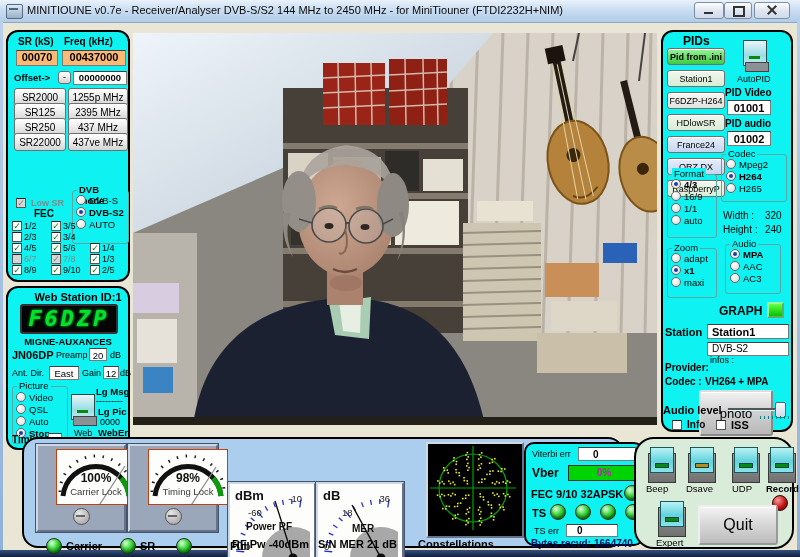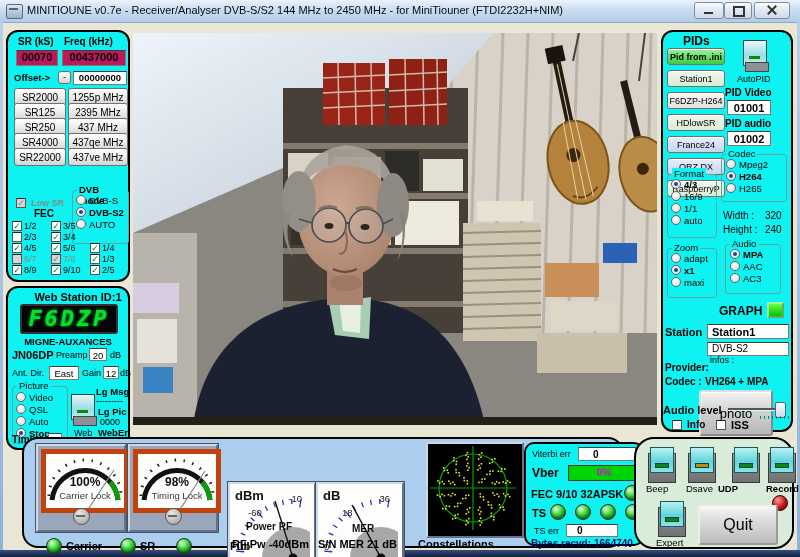--- a/index.html
+++ b/index.html
@@ -27,21 +27,21 @@
     background:linear-gradient(#35507e,#101e3c);}
   
   .panel{position:absolute;background:#0ef2f2;border:2px solid #000;border-radius:12px;box-sizing:border-box;}
   .lbl{position:absolute;font-size:10px;color:#000;white-space:nowrap;}
   .b{font-weight:bold;}
   .btn{position:absolute;font-family:"Liberation Sans",sans-serif;font-size:10px;color:#000;
     background:linear-gradient(#ffffff,#eeeeee 45%,#d4d4d4);border:1px solid #6f6f6f;border-radius:3px;
     box-shadow:inset 0 1px 0 #fff;padding:0;text-align:center;}
   .fld{position:absolute;background:#fff;border:1px solid #7a7a7a;border-top-color:#404040;
     font-size:11px;font-weight:bold;text-align:center;color:#000;box-sizing:border-box;line-height:13px;}
-  .fgreen{background:#be185d;}
+  .fgreen{background:#fdba74;}
   .gbox{position:absolute;border:1px solid #58a8a8;border-radius:3px;box-sizing:border-box;}
   .gbox .legend{position:absolute;top:-7px;left:4px;background:#0ef2f2;padding:0 2px;font-size:9.5px;font-weight:bold;}
   .ropt{display:flex;align-items:center;gap:3px;height:12px;}
   .rb{width:10px;height:10px;border-radius:50%;background:radial-gradient(circle at 35% 30%,#ffffff,#d8d8d8);
       border:1px solid #666;box-sizing:border-box;position:relative;flex:0 0 auto;}
   .rb.on:after{content:"";position:absolute;left:2px;top:2px;width:4px;height:4px;border-radius:50%;background:#1b3fa8;}
   .rlab{font-size:9.5px;white-space:nowrap;}
   .cb{width:10px;height:10px;background:#fff;border:1px solid #555;border-top-color:#222;display:inline-block;
       font-size:9px;line-height:9px;color:#0a7a0a;text-align:center;box-sizing:border-box;flex:0 0 auto;}
   .cb.dis{background:#d6d6d6;color:#828282;}
@@ -94,21 +94,21 @@
   #audio-slider .thumb{position:absolute;right:0;top:0;width:9px;height:14px;border:1px solid #567;
     background:linear-gradient(#f8fbff,#cdd9ea);border-radius:2px;}
   #audio-ticks{position:absolute;left:96px;top:400px;width:30px;height:3px;
     background:repeating-linear-gradient(90deg,#088 0 1px,transparent 1px 4px);}
   .ckrow{position:absolute;display:flex;align-items:center;gap:3px;}
   
   #bottom-bar{position:absolute;left:22px;top:437px;width:602px;height:111px;background:#abcdee;
     border:2px solid #000;border-radius:16px;box-sizing:border-box;}
   .mframe{position:absolute;width:86px;height:84px;background:#9aa6ba;border:2px solid;
     border-color:#cdd8e6 #64728a #64728a #cdd8e6;box-shadow:0 0 0 1px #45536b;}
-  .mface{position:absolute;left:3px;top:3px;width:78px;height:54px;background:#fdfdfb;border:5px solid #c2410c;}
+  .mface{position:absolute;left:18px;top:3px;width:78px;height:54px;background:#fdfdfb;border:1px solid #c2410c;}
   .knob{position:absolute;left:35px;top:62px;width:15px;height:15px;border-radius:50%;
     background:radial-gradient(circle at 35% 30%,#e8e8e8,#9a9a9a);border:1px solid #555;}
   .knob:after{content:"";position:absolute;left:2px;top:6px;width:9px;height:2px;background:#666;}
   .sqmeter{position:absolute;width:84px;height:88px;background:#fdfdfb;border:2px solid;
     border-color:#cdd8e6 #64728a #64728a #cdd8e6;box-shadow:0 0 0 1px #45536b;margin-top:39px;}
   #constellation-box{position:absolute;left:402px;top:3px;width:94px;height:92px;background:#000;
     border:2px solid;border-color:#cdd8e6 #64728a #64728a #cdd8e6;}
   #status-panel{position:absolute;left:500px;top:3px;width:120px;height:104px;background:#0ef2f2;
     border:2px solid #000;border-radius:10px;box-sizing:border-box;}
   #vber-bar{position:absolute;left:42px;top:21px;width:70px;height:14px;background:#00d400;
@@ -293,24 +293,20 @@
         <button class="btn sr-btn">SR2000</button>
         <button class="btn fq-btn">1255p MHz</button>
       </div>
       <div class="prow">
         <button class="btn sr-btn">SR125</button>
         <button class="btn fq-btn">2395 MHz</button>
       </div>
       <div class="prow">
         <button class="btn sr-btn">SR250</button>
         <button class="btn fq-btn">437 MHz</button>
-      </div>
-      <div class="prow">
-        <button class="btn sr-btn">SR4000</button>
-        <button class="btn fq-btn">437qe MHz</button>
       </div>
       <div class="prow">
         <button class="btn sr-btn">SR22000</button>
         <button class="btn fq-btn">437ve MHz</button>
       </div>
     </div>
   <div class="ckrow" style="left:8px;top:166px;">
     <span class="cb dis" id="lowsr-cb">✓</span>
     <span class="cblab dis b">Low SR</span>
   </div>
@@ -839,21 +835,21 @@
         <span class="base"></span>
         <span class="cap"></span>
         <span class="slot"></span>
       </div>
       <span class="swlab" style="left: 50px; top: 44px;">Dsave</span>
       <div class="sw" style="left: 96px; top: 8px;">
         <span class="base"></span>
         <span class="cap"></span>
         <span class="slot"></span>
       </div>
-      <span class="swlab" style="left: 82px; top: 44px; font-weight: bold;">UDP</span>
+      <span class="swlab" style="left: 96px; top: 44px;">UDP</span>
       <div class="sw" style="left: 132px; top: 8px;">
         <span class="base"></span>
         <span class="cap"></span>
         <span class="slot"></span>
       </div>
       <span class="swlab" style="left: 130px; top: 44px; font-weight: bold;">Record</span>
     </div>
   <div id="record-led"></div>
   <div class="sw" style="left:22px;top:62px;">
     <span class="base"></span>

